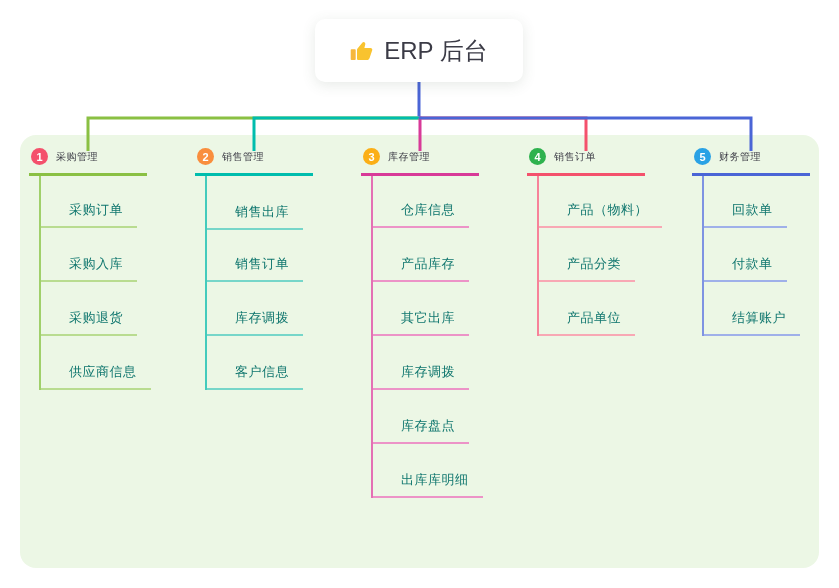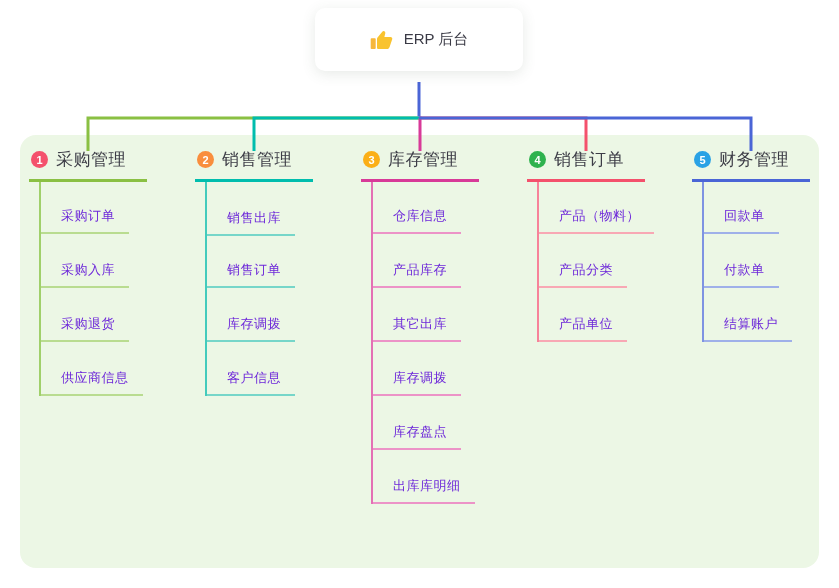--- a/index.html
+++ b/index.html
@@ -26,31 +26,31 @@
   .connectors {
     position: absolute;
     left: 0; top: 0;
     width: 839px; height: 588px;
     pointer-events: none;
   }
 
   .root-node {
     position: absolute;
     left: 315px;
-    top: 8px;
+    top: 19px;
     width: 208px;
     height: 63px;
     background: #ffffff;
     border-radius: 10px;
     box-shadow: 0 3px 14px rgba(70, 90, 70, 0.13);
     display: flex;
     align-items: center;
     justify-content: center;
     gap: 10px;
-    font-size: 15px;
+    font-size: 24px;
     font-weight: 500;
     color: #3b3b46;
     cursor: pointer;
   }
   .root-node .thumb { width: 24px; height: 24px; display: inline-block; }
 
   .branch {
     position: absolute;
     top: 148px;
     width: 118px;
@@ -70,40 +70,40 @@
     background: var(--badge);
     color: #ffffff;
     font-size: 11px;
     font-weight: 700;
     display: flex;
     align-items: center;
     justify-content: center;
     flex: 0 0 auto;
   }
   .branch-label {
-    font-size: 17px;
+    font-size: 10px;
     font-weight: 500;
     color: #3c3c46;
     white-space: nowrap;
     letter-spacing: 0.5px;
   }
   .branch-items {
     margin-left: 10px;
     border-left: 2px solid var(--line);
     width: max-content;
   }
   .item {
     height: 54px;
     display: flex;
     align-items: flex-end;
-    padding: 0 14px 7px 20px;
+    padding: 0 14px 7px 28px;
     border-bottom: 2px solid var(--light);
     width: max-content;
     font-size: 13px;
-    color: #6d28d9;
+    color: #0f766e;
     white-space: nowrap;
     letter-spacing: 0.5px;
     cursor: pointer;
   }
   .item.first { height: 52px; }
 </style>
 </head>
 <body>
 
 <div class="stage">

